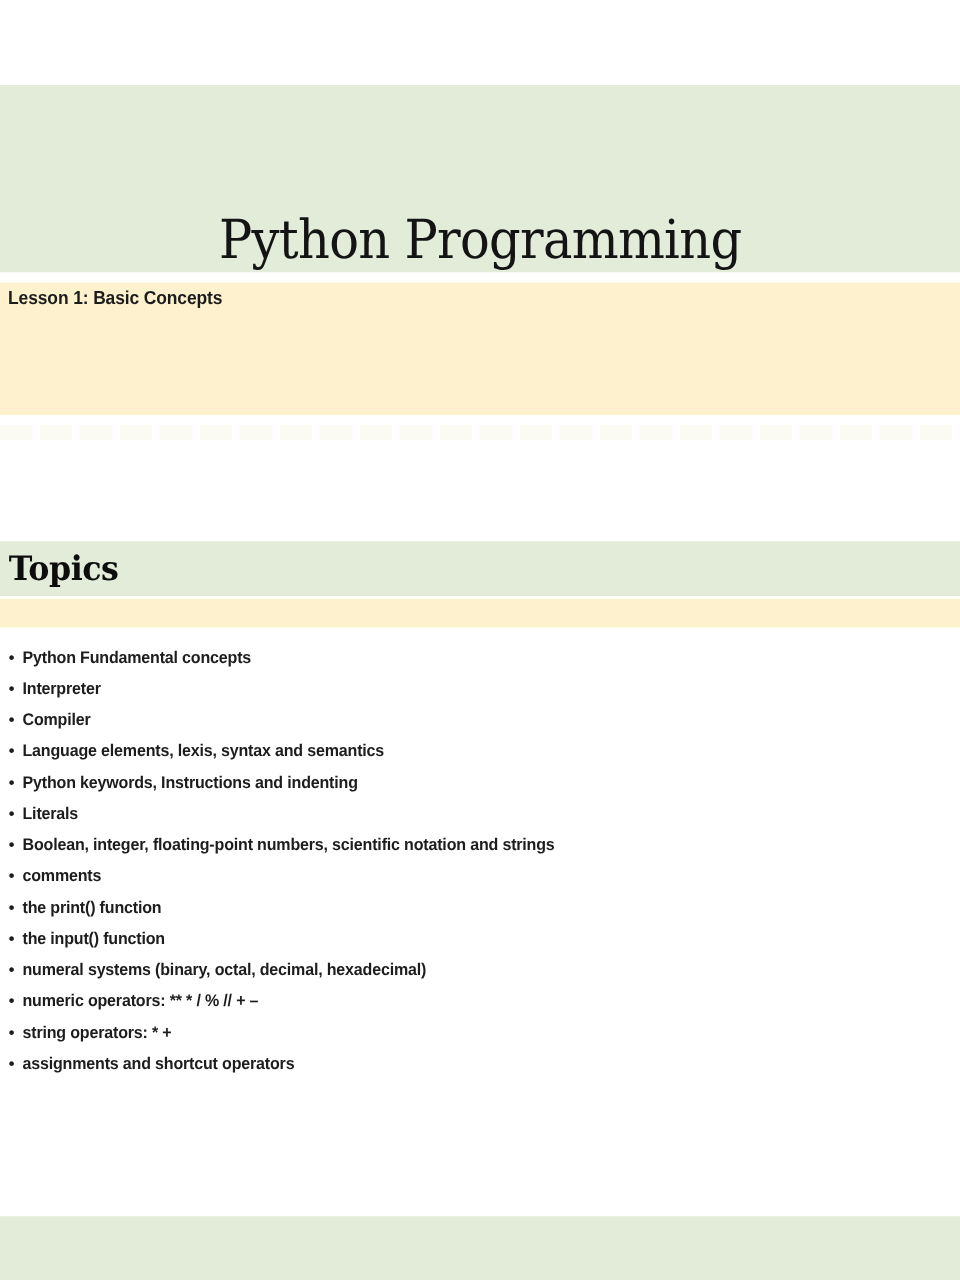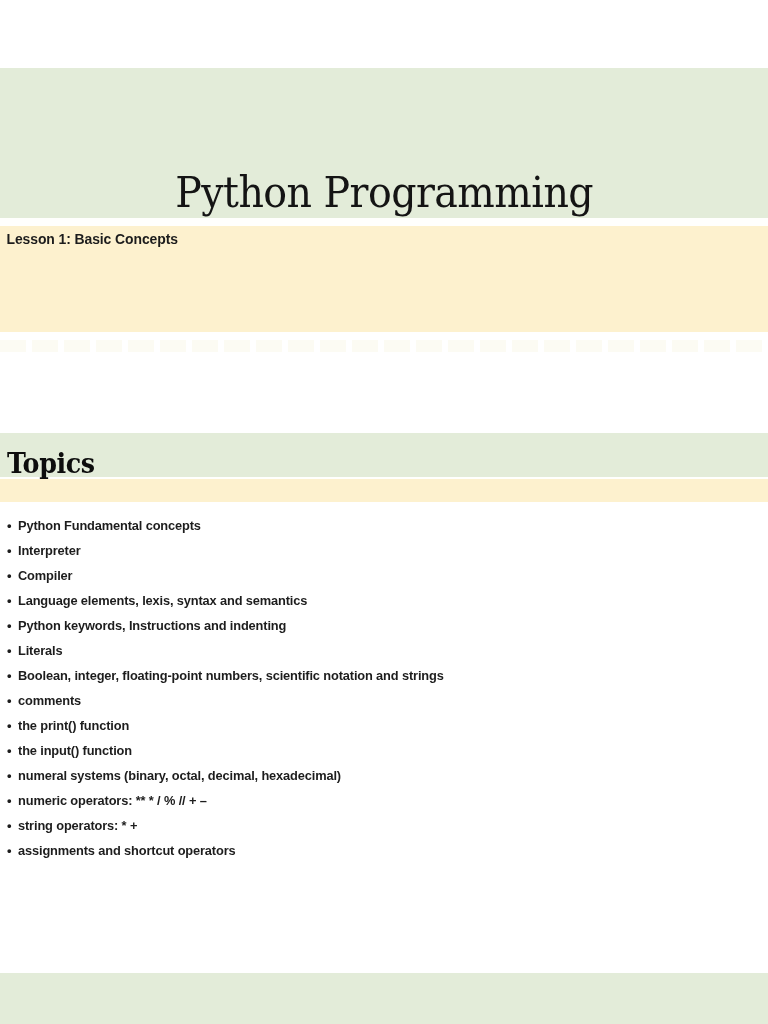--- a/index.html
+++ b/index.html
@@ -143,21 +143,21 @@
     width: 768px;
     height: 23px;
     background: #fdf1ce;
   }
   .topics-heading {
     position: absolute;
     left: 7px;
     top: 0;
     height: 44px;
     display: flex;
-    align-items: flex-end;
+    align-items: center;
   }
   .topics-heading span {
     font-family: "DejaVu Serif", serif;
     font-size: 27px;
     font-weight: bold;
     color: #0d0d0d;
     letter-spacing: -0.4px;
     line-height: 1;
     transform: scaleX(0.94);
     transform-origin: left center;

